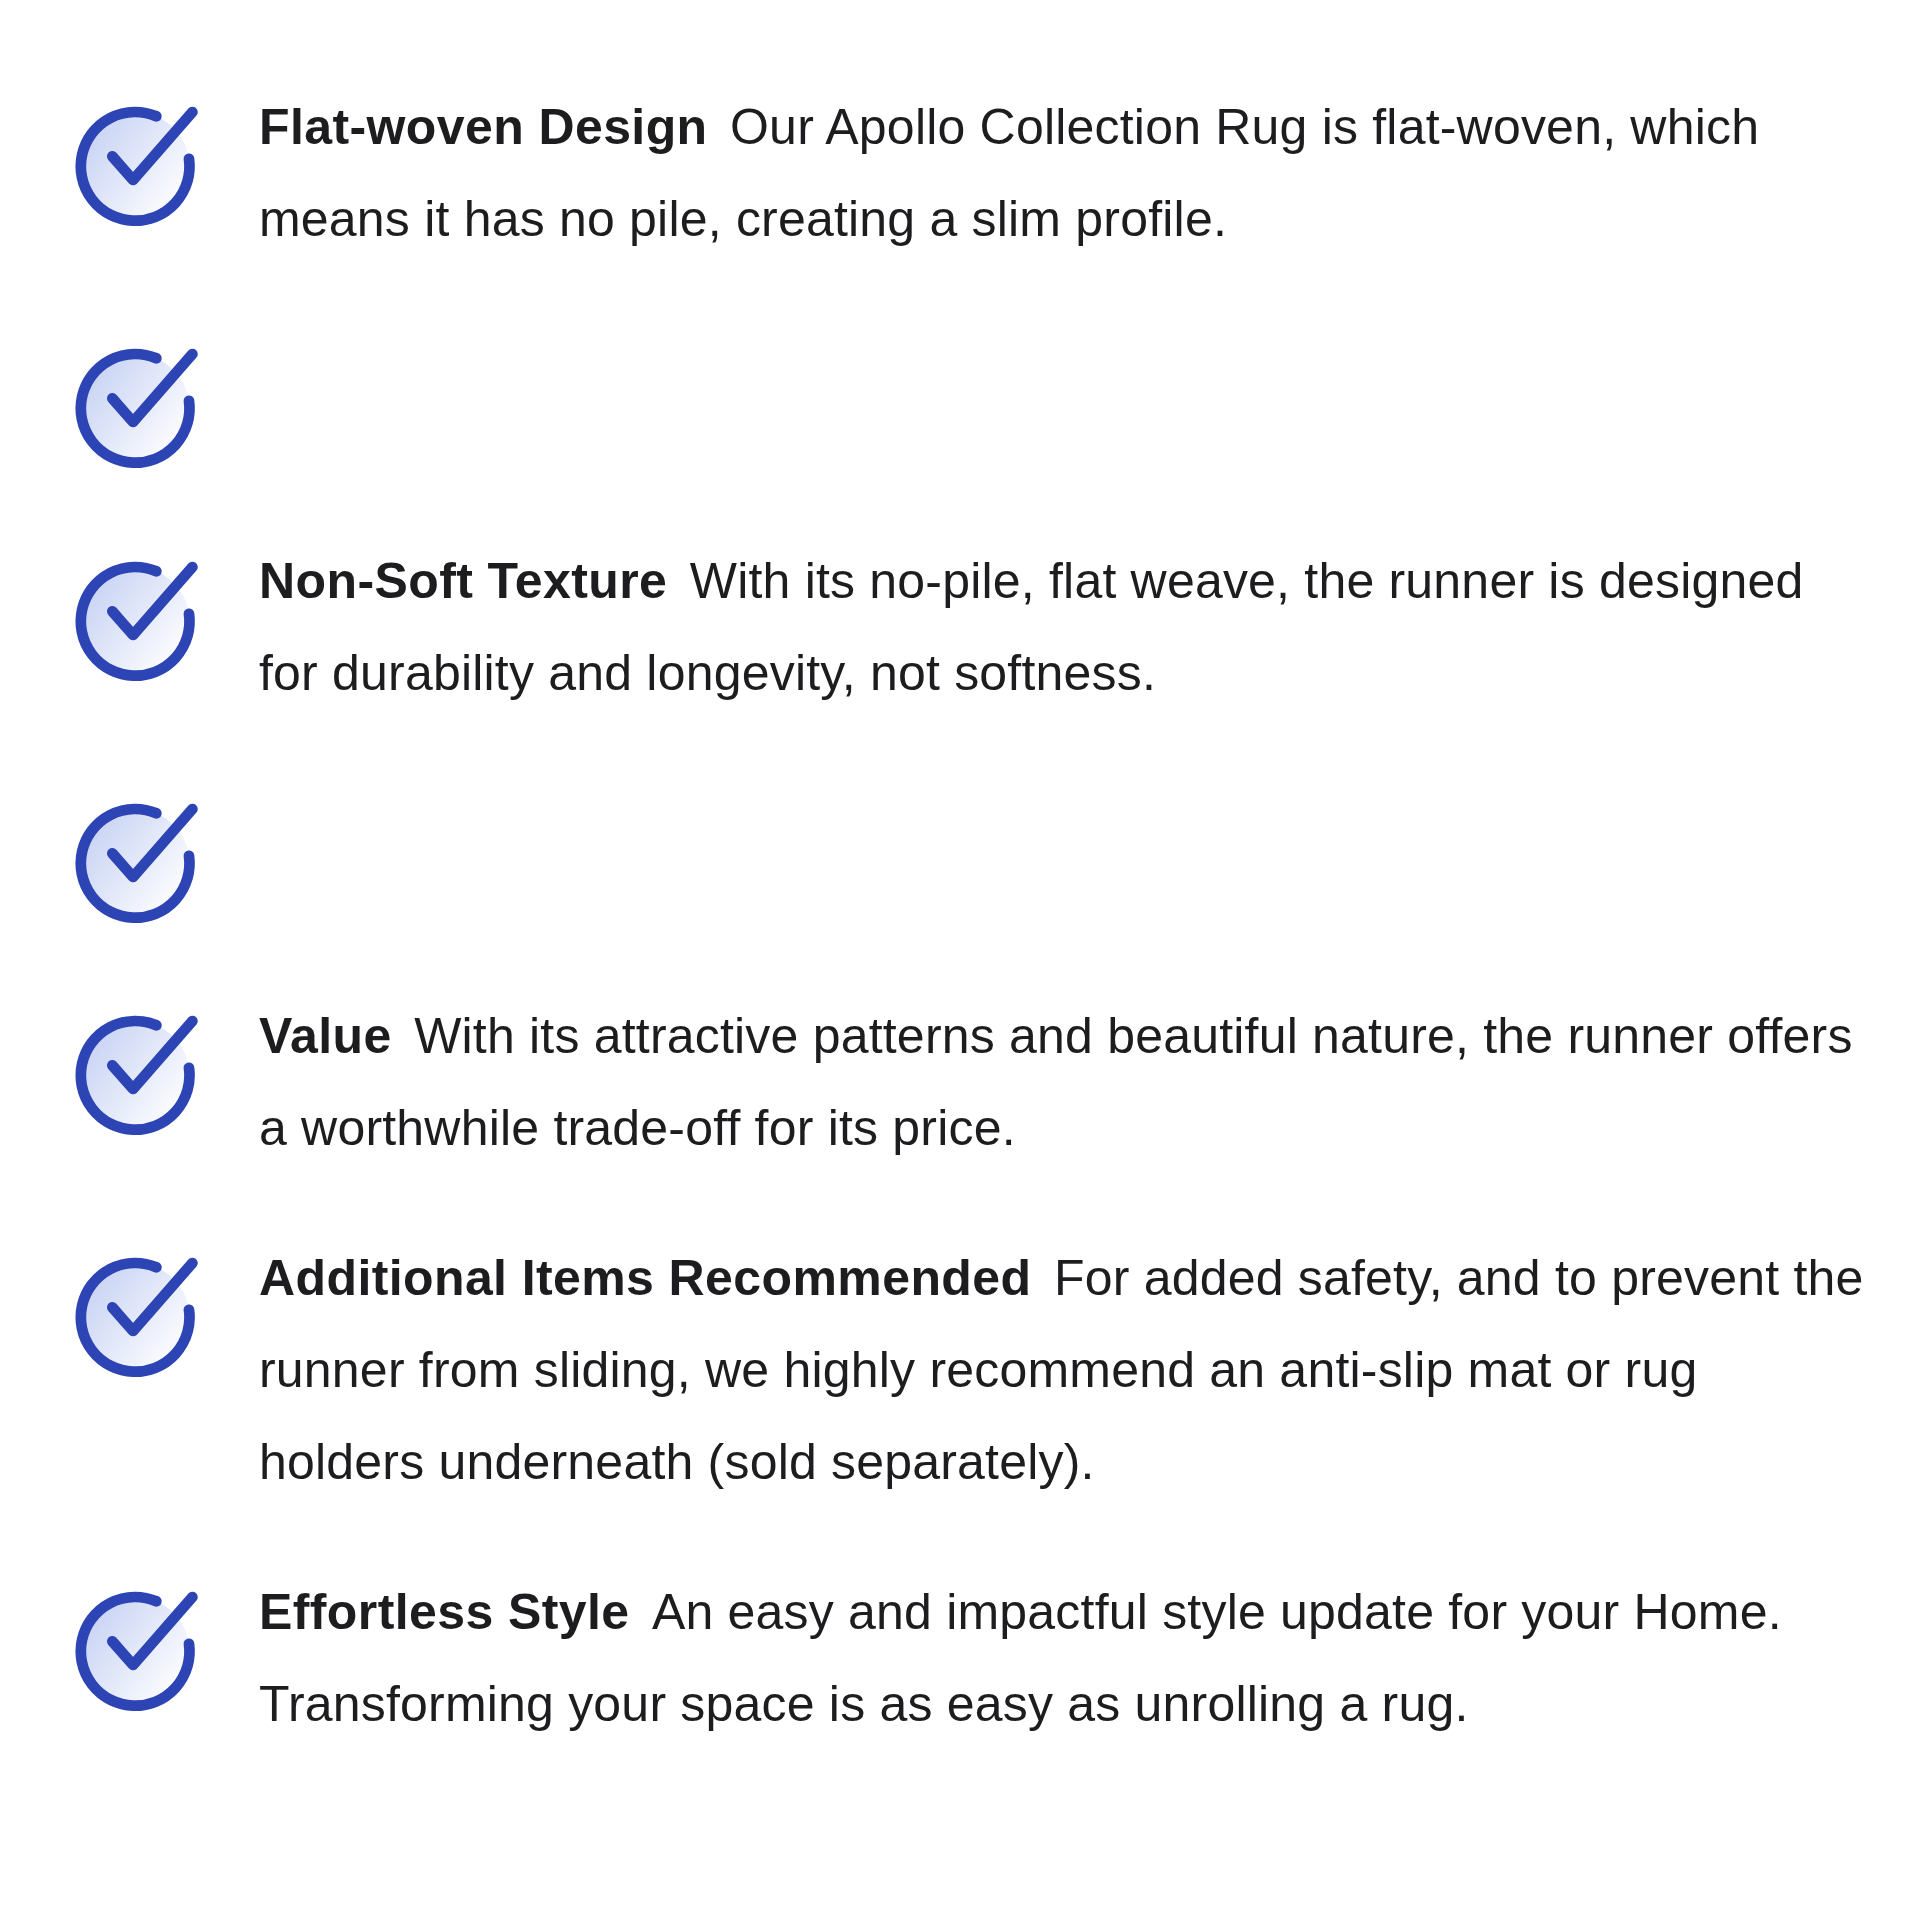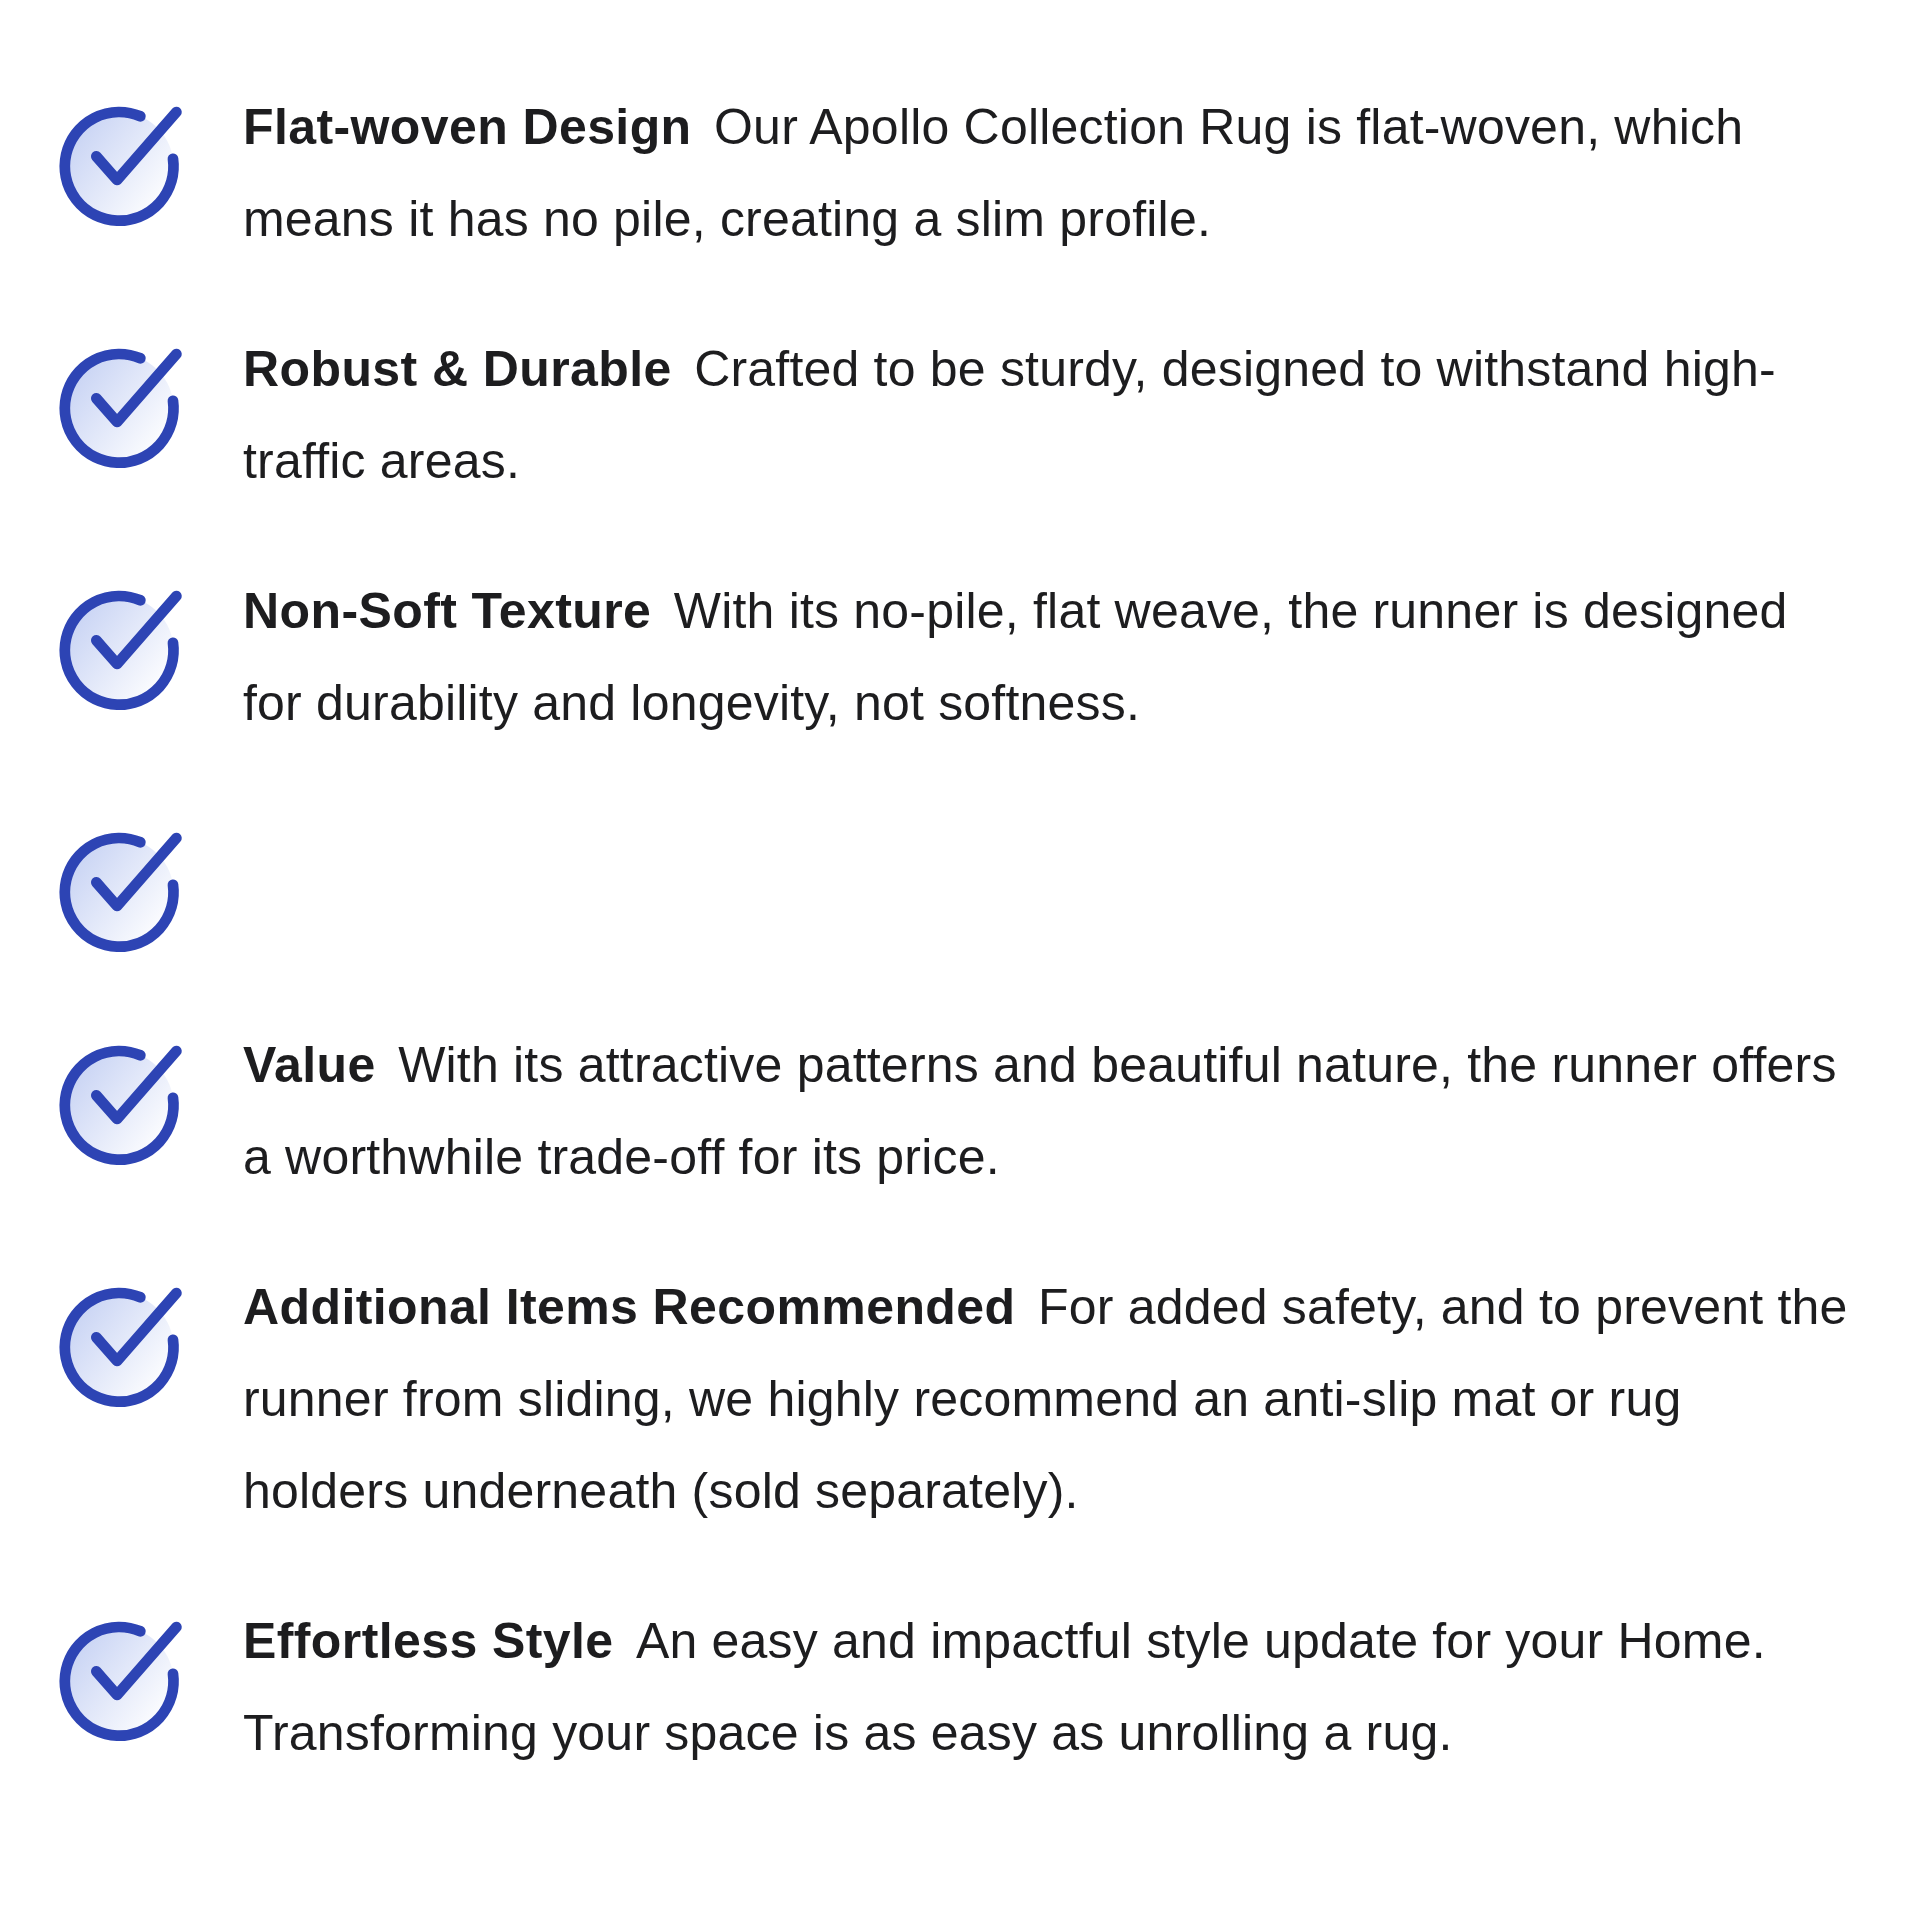--- a/index.html
+++ b/index.html
@@ -16,20 +16,21 @@
   }
   body {
     width: 1928px;
     height: 1928px;
     overflow: hidden;
     font-family: "Liberation Sans", sans-serif;
     color: var(--text-color);
   }
   .feature-list {
     padding: 81px 24px 0 52px;
+    margin-left: 16px;
   }
   .feature-item {
     display: flex;
     align-items: flex-start;
     margin-bottom: 58px;
   }
   .check-icon {
     flex: 0 0 143px;
     width: 143px;
     height: 143px;
@@ -99,23 +100,20 @@
           <linearGradient id="check-grad-1" x1="0" y1="0" x2="1" y2="0.75">
             <stop class="s0" offset="0"></stop>
             <stop class="s1" offset="1"></stop>
           </linearGradient>
         </defs>
         <circle class="disc" cx="47" cy="52" r="38" fill="url(#check-grad-1)"></circle>
         <path class="ring" d="M 61.8 17 A 38 38 0 1 0 84.6 46.7"></path>
         <path class="tick" d="M 31 45 L 45.5 61.5 L 87 14"></path>
       </svg>
     </span>
-    <p class="feature-text">
-      <strong class="feature-title">Robust &amp; Durable</strong><span class="feature-body">Crafted to be sturdy, designed to withstand high-traffic areas.</span>
-    </p>
   </div>
 
   <div class="feature-item">
     <span class="check-icon">
       <svg viewBox="0 0 100 100" aria-hidden="true">
         <defs>
           <linearGradient id="check-grad-2" x1="0" y1="0" x2="1" y2="0.75">
             <stop class="s0" offset="0"></stop>
             <stop class="s1" offset="1"></stop>
           </linearGradient>

